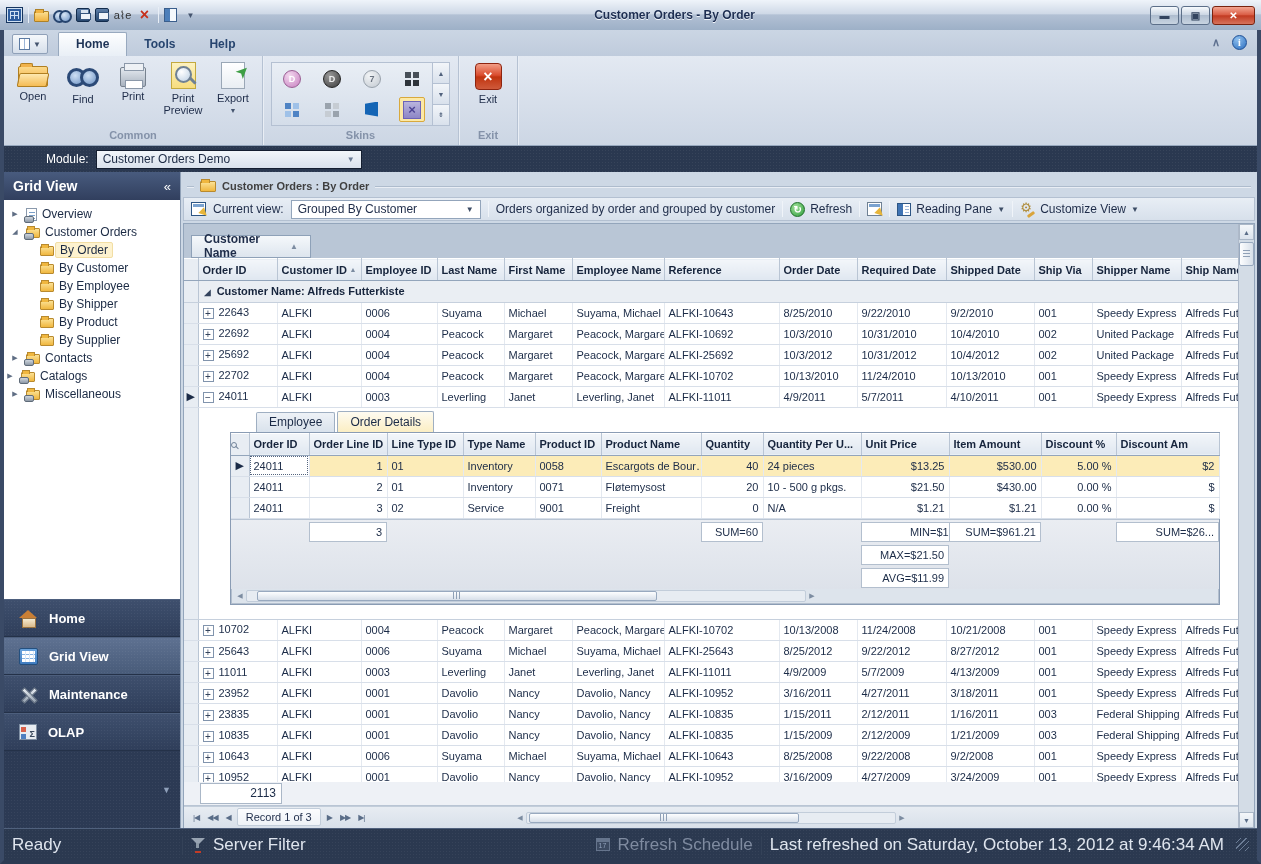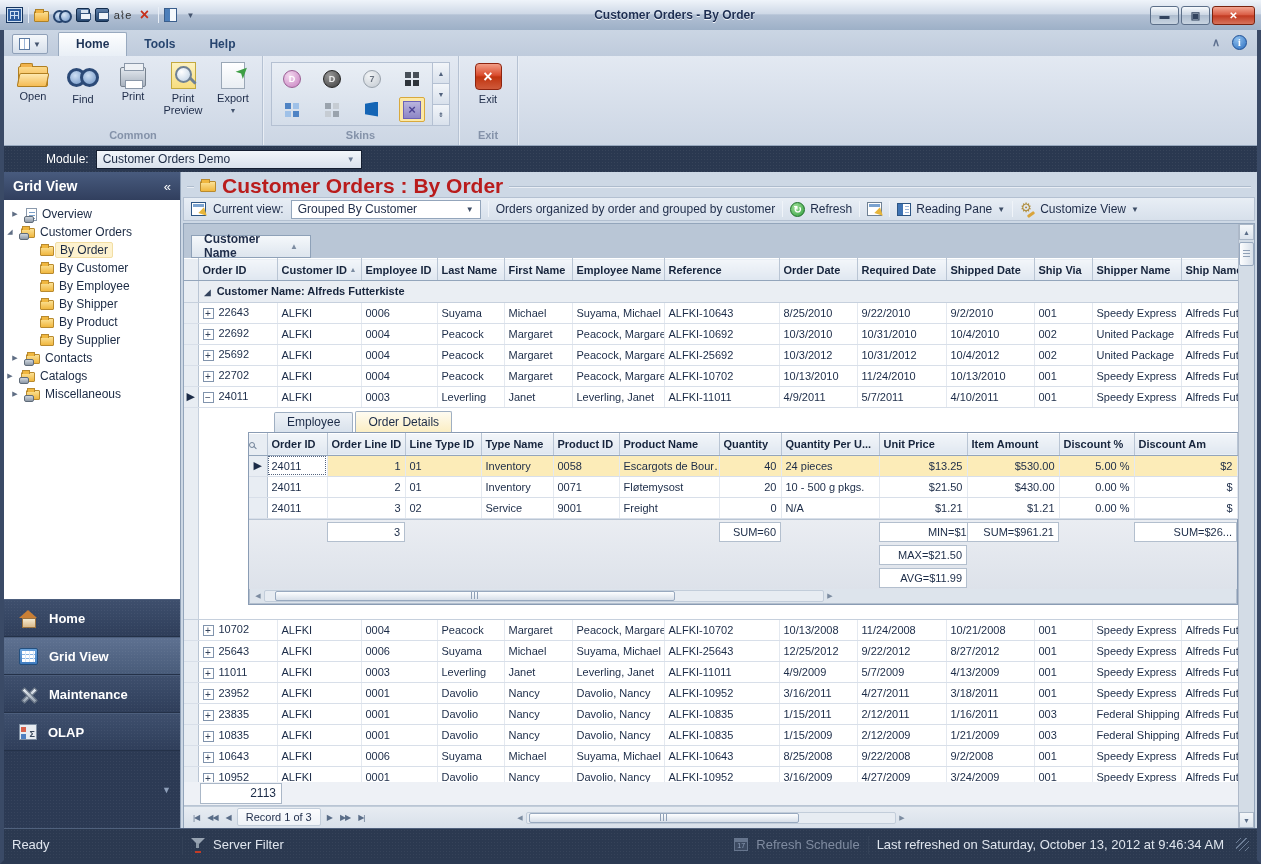--- a/index.html
+++ b/index.html
@@ -134,21 +134,21 @@
   .navfoot{flex:1;background:#2c3a54;background-image:radial-gradient(rgba(255,255,255,.05) 1px,transparent 1px);background-size:3px 3px;display:flex;justify-content:flex-end;align-items:center;padding-right:9px;color:#8fa0ba;font-size:9px}
 
   
   .main{flex:1;display:flex;flex-direction:column;background:#cdd8e5;padding:0 2px;overflow:hidden}
   .cheader{height:25px;display:flex;align-items:center;gap:6px;padding:2px 4px 0}
   .cheader .rule{height:0;border-top:1px solid #aebccd;border-bottom:1px solid #e9eef5;margin-top:3px}
   .cheader .rlead{width:7px}
   .cheader .rtail{flex:1}
   .cheader .cfold{width:16px;height:11px;background:linear-gradient(#fbe195,#f0b73f);border:1px solid #b98a2e;border-radius:1px;position:relative;margin-top:2px}
   .cheader .cfold::before{content:"";position:absolute;top:-3px;left:0;width:7px;height:3px;background:#f0b73f;border:1px solid #b98a2e;border-bottom:none}
-  .ctitle{color:#b91c1c;font-weight:bold;font-size:21px;white-space:nowrap}
+  .ctitle{color:#404040;font-weight:bold;font-size:11px;white-space:nowrap}
   .ctoolbar{height:24px;background:linear-gradient(#e8eef5,#d7e0eb);border:1px solid #b3c0d1;display:flex;align-items:center;gap:7px;padding:0 7px;font-size:12px;color:#1e2c49}
   .cvselect{width:190px;height:19px;background:#fff;border:1px solid #93a5bb;display:flex;align-items:center;padding:0 6px;font-size:12px}
   .cvselect .dd{margin-left:auto;font-size:8px;color:#3d4d66}
   .vsep{width:1px;height:16px;background:#adbacb;border-right:1px solid #f0f4f9;flex:none}
   .tbtn{display:flex;align-items:center;gap:5px}
   .tbtn .dd{font-size:8px;color:#3d4d66}
   .ic-refresh{width:15px;height:15px;border-radius:50%;background:radial-gradient(circle at 35% 30%,#9fe09a,#2f9e3c);border:1px solid #1c6f27;color:#fff;font-weight:bold;font-size:10px;display:flex;align-items:center;justify-content:center}
   .ic-refresh::before{content:"↻"}
   .ic-fieldchooser{width:15px;height:14px;background:#fff;border:1px solid #6f8194;position:relative}
   .ic-fieldchooser::before{content:"";position:absolute;left:1px;top:1px;right:1px;height:3px;background:#7ba3d0}
@@ -172,21 +172,21 @@
   td.dcell{padding:2px 4px;border-right:1px solid #e4e9f0;border-bottom:1px solid #d8dfe9;color:#1b2b47;font-size:11px;height:21px;background:#fff}
   .ind{width:14px;background:#e8edf3 !important;border-right:1px solid #b9c5d4 !important;text-align:center;font-size:8px;color:#3d4d66;padding:0 !important}
   tr.grouprow td{background:#eaeef3;font-weight:bold;font-size:11px;color:#16243c;border-bottom:1px solid #c6d0dd;padding:3px 4px;height:21px}
   tr.grouprow .gexp{font-size:8px;color:#34445e;margin:0 6px 0 2px}
   .expbox{display:inline-flex;width:11px;height:11px;border:1px solid #8194ad;background:#fff;color:#33435c;font-size:10px;line-height:9px;align-items:center;justify-content:center;margin-right:5px;vertical-align:-1px}
   .clipband{overflow:hidden}
 
   
   .detailwrap{position:relative;width:1055px;height:212px;background:#fff;border-bottom:1px solid #c6d0dd}
   .detailwrap::before{content:"";position:absolute;left:0;top:0;bottom:0;width:14px;background:#e8edf3;border-right:1px solid #c6d0dd}
-  .dpanel{position:absolute;left:64px;top:3px;width:990px}
+  .dpanel{position:absolute;left:46px;top:3px;width:990px}
   .dtabs{height:21px;display:flex;align-items:flex-end;padding-left:26px}
   .dtab{height:20px;padding:0 12px;display:inline-flex;align-items:center;font-size:12px;color:#1b2b47;background:linear-gradient(#eef2f7,#d9e2ec);border:1px solid #9fafc2;border-bottom:none;border-radius:2px 2px 0 0;margin-right:2px}
   .dtab.active{background:linear-gradient(#fefbf1,#fbeec3);height:21px}
   .dframe{border:1px solid #8a9cb4;background:#fff}
   table.dgrid{border-collapse:collapse;table-layout:fixed;width:988px}
   table.dgrid td,table.dgrid th{white-space:nowrap;overflow:hidden}
   table.dgrid th.hcell{height:22px}
   table.dgrid td.dcell{height:21px;font-size:11px}
   table.dgrid td.num{text-align:right}
   tr.sel td.dcell{background:#fcecb8}
@@ -210,21 +210,21 @@
   .ptrack{position:absolute;left:330px;width:412px;top:4px}
 
   
   .vscroll{position:absolute;top:0;right:0;bottom:0;width:16px;background:#d3dce6;border-left:1px solid #aeb9c9;display:flex;flex-direction:column;align-items:stretch}
   .vbtn{height:16px;background:linear-gradient(#f4f7fa,#dbe3ed);border:1px solid #aab7c7;display:flex;align-items:center;justify-content:center;font-size:7px;color:#5a6d88}
   .vthumb{height:24px;margin-top:2px;background:linear-gradient(to right,#fdfeff,#d7dfe9);border:1px solid #98a9bf;border-radius:2px;display:flex;align-items:center;justify-content:center}
   .vthumb .hridges{width:7px;height:9px;background:repeating-linear-gradient(to bottom,#8fa0b6 0 1px,transparent 1px 3px)}
   .vfill{flex:1}
 
   
-  .statusbar{height:32px;background:#2b3950;background-image:radial-gradient(rgba(255,255,255,.05) 1px,transparent 1px);background-size:3px 3px;border-top:1px solid #50617d;display:flex;align-items:center;color:#dfe5ee;font-size:13px;padding:0 8px;gap:8px}
+  .statusbar{height:32px;background:#2b3950;background-image:radial-gradient(rgba(255,255,255,.05) 1px,transparent 1px);background-size:3px 3px;border-top:1px solid #50617d;display:flex;align-items:center;color:#dfe5ee;font-size:17px;padding:0 8px;gap:8px}
   .sready{width:162px}
   .ssep{width:1px;height:18px;background:#1b2536;border-right:1px solid #46587294}
   .funnel{position:relative;width:14px;height:13px;flex:none}
   .funnel::before{content:"";position:absolute;left:0;top:0;border-left:7px solid transparent;border-right:7px solid transparent;border-top:7px solid #98a4b2}
   .funnel::after{content:"";position:absolute;left:5px;top:5px;width:3px;height:5px;background:#8b98a6}
   .funnel b{position:absolute;left:4px;bottom:-2px;width:6px;height:2px;background:#c23b26}
   .spacer{flex:1}
   .cal{width:14px;height:13px;background:#3c4a61;border:1px solid #66758d;position:relative;flex:none}
   .cal::before{content:"";position:absolute;left:0;top:0;right:0;height:3px;background:#66758d}
   .cal::after{content:"17";position:absolute;left:2px;top:3px;font-size:7px;color:#8fa0ba}
@@ -349,21 +349,21 @@
         <div class="sbheader">
           <span>Grid View</span>
           <span class="coll">«</span>
         </div>
         <div class="tree" id="tree">
             <div class="titem" style="padding-left:5px">
               <span class="tarrow">▶</span>
               <span class="ticon i-page"></span>
               <span class="tlabel">Overview</span>
             </div>
-            <div class="titem" style="">
+            <div class="titem" style="padding-left:5px">
               <span class="tarrow">◢</span>
               <span class="ticon i-flink"></span>
               <span class="tlabel">Customer Orders</span>
             </div>
             <div class="titem sel" style="padding-left:36px">
               <span class="ticon i-folder"></span>
               <span class="tlabel">By Order</span>
             </div>
             <div class="titem" style="padding-left:36px">
               <span class="ticon i-folder"></span>
@@ -758,21 +758,21 @@
                     </tr>
                     <tr class="mrow">
                       <td class="dcell ind"></td>
                       <td class="dcell"><span class="expbox">+</span>25643</td>
                       <td class="dcell">ALFKI</td>
                       <td class="dcell">0006</td>
                       <td class="dcell">Suyama</td>
                       <td class="dcell">Michael</td>
                       <td class="dcell">Suyama, Michael</td>
                       <td class="dcell">ALFKI-25643</td>
-                      <td class="dcell">12/25/2012</td>
+                      <td class="dcell">8/25/2012</td>
                       <td class="dcell">9/22/2012</td>
                       <td class="dcell">8/27/2012</td>
                       <td class="dcell">001</td>
                       <td class="dcell">Speedy Express</td>
                       <td class="dcell">Alfreds Fut</td>
                     </tr>
                     <tr class="mrow">
                       <td class="dcell ind"></td>
                       <td class="dcell"><span class="expbox">+</span>11011</td>
                       <td class="dcell">ALFKI</td>

